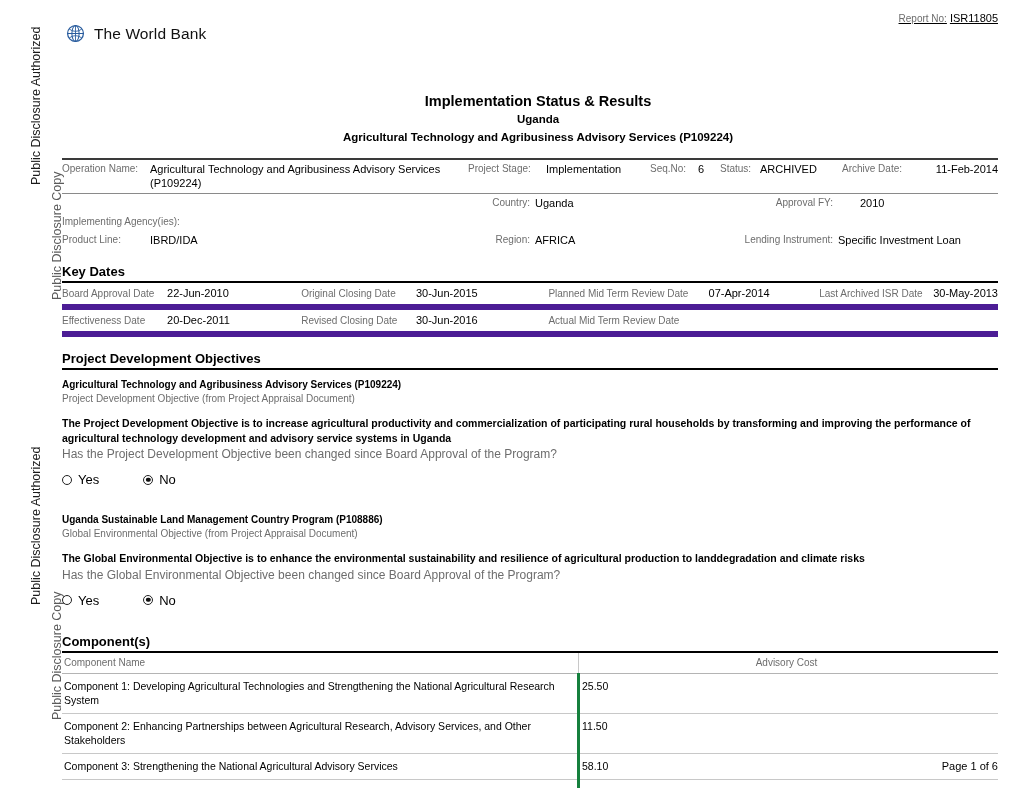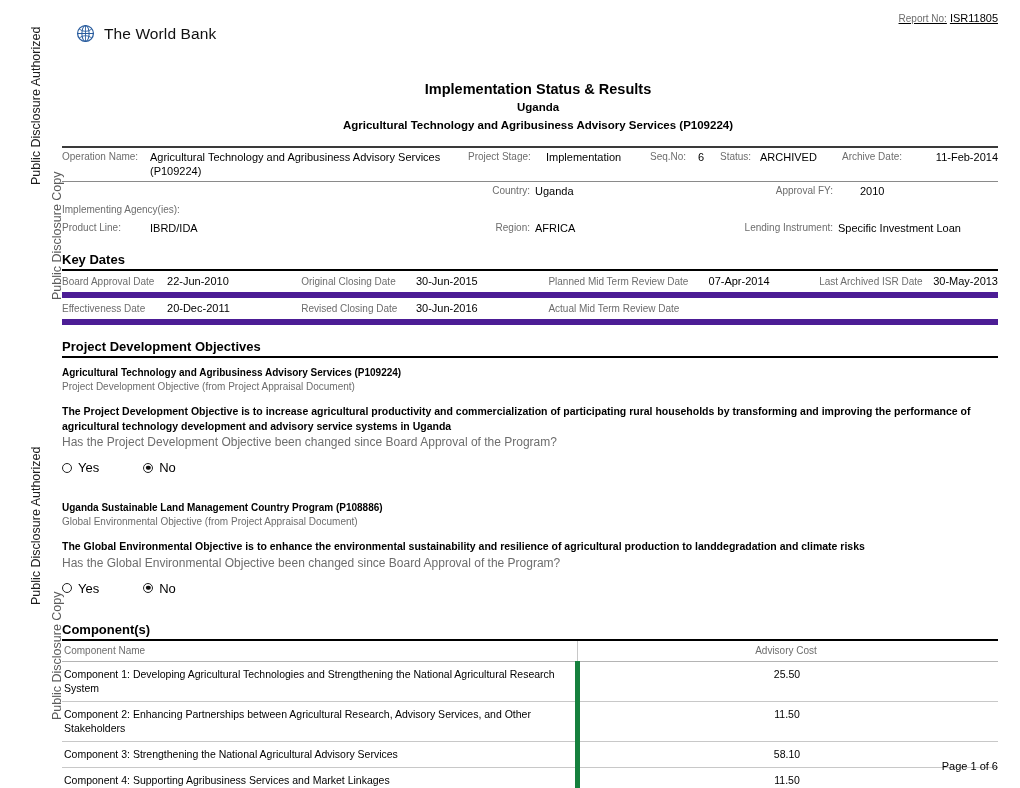--- a/index.html
+++ b/index.html
@@ -52,21 +52,21 @@
   }
 
   
   .topbar {
     position: relative;
     height: 42px;
     padding-top: 22px;
   }
   .brand {
     position: absolute;
-    left: 20px;
+    left: 10px;
     top: 24px;
     display: flex;
     align-items: center;
     gap: 9px;
   }
   .brand-name {
     font-size: 15.5px;
     color: #111111;
     letter-spacing: 0.1px;
   }
@@ -82,21 +82,21 @@
     font-size: 10px;
     white-space: nowrap;
     text-decoration: underline;
   }
   .report-no .lbl { color: #6d6d6d; }
   .report-no .val { color: #000; font-size: 11px; margin-left: 3px; }
 
   
   .titleblock {
     text-align: center;
-    margin-top: 16px;
+    margin-top: 28px;
   }
   .titleblock .t1 {
     font-size: 14.5px;
     font-weight: bold;
     line-height: 19px;
   }
   .titleblock .t2 {
     font-size: 11.5px;
     font-weight: bold;
     line-height: 17px;
@@ -224,22 +224,21 @@
     border-left: 1px solid #c8c8c8;
   }
   .comp-table td {
     font-size: 10.5px;
     padding: 5px 6px 6px 2px;
     border-bottom: 1px solid #c8c8c8;
     vertical-align: top;
     line-height: 14px;
   }
   .comp-table td.cost {
-    text-align: center;
-    border-left: 5px solid #15803d;
+    border-left: 3px solid #15803d;
     white-space: nowrap;
     width: 410px;
   }
 
   .footer {
     position: absolute;
     right: 22px;
     bottom: 16px;
     font-size: 11px;
     color: #000;

